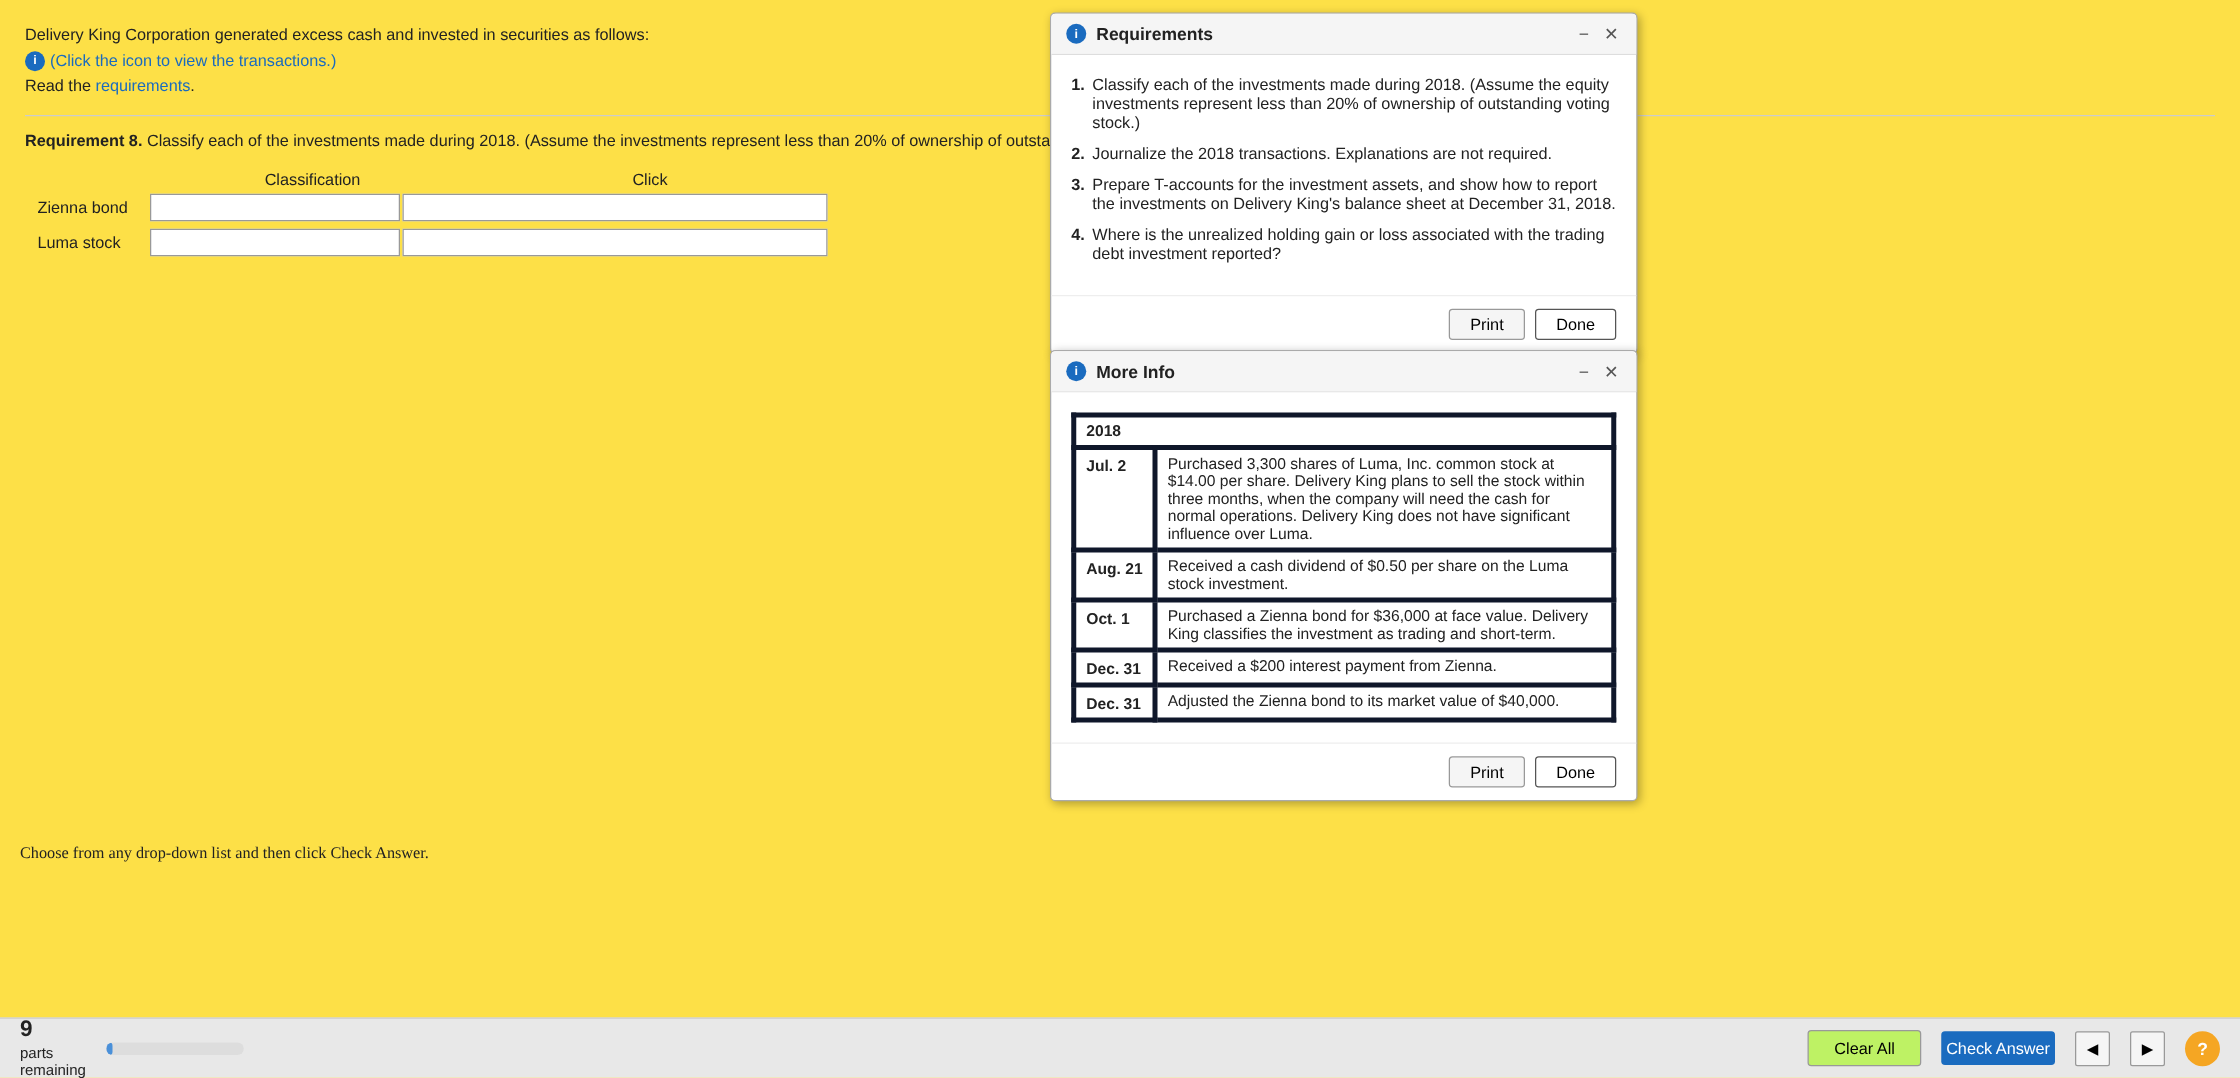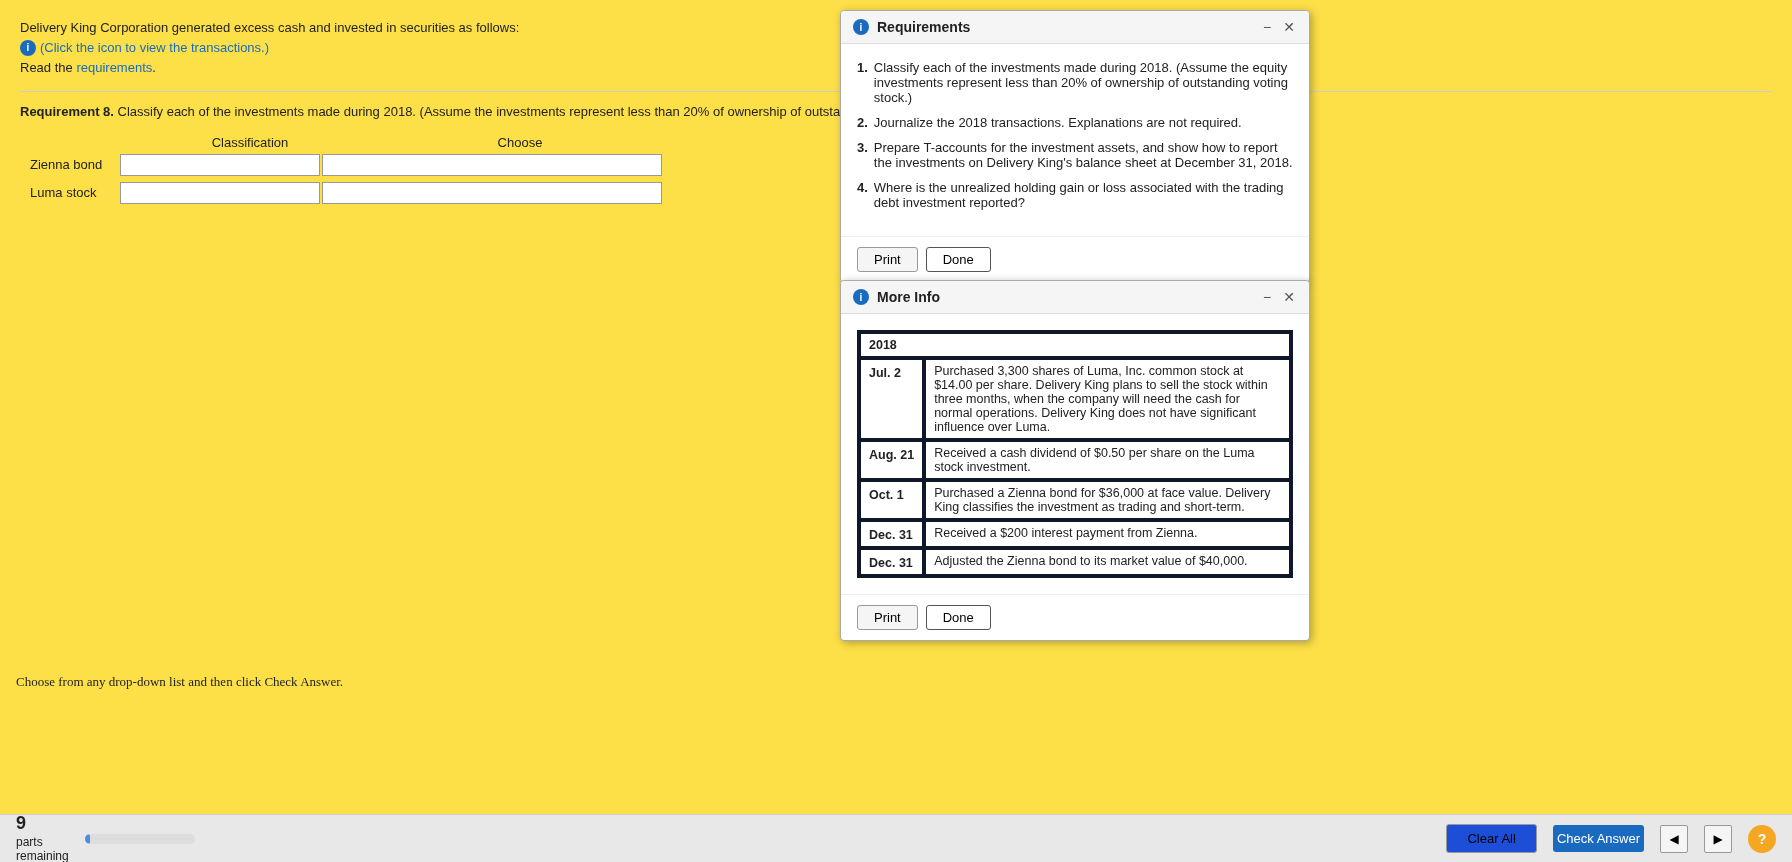--- a/index.html
+++ b/index.html
@@ -72,21 +72,21 @@
     }
 
     .panel-body { padding: 16px; }
 
     
     .req-panel { top: 10px; left: 840px; }
     .req-list { padding-left: 0; list-style: none; }
     .req-list li { margin-bottom: 10px; display: flex; gap: 6px; font-size: 13px; }
     .req-list li .num { font-weight: bold; flex-shrink: 0; }
 
-    .panel-footer { padding: 10px 16px; display: flex; gap: 8px; border-top: 1px solid #eee; }
+    .panel-footer { padding: 10px 16px; display: flex; justify-content: flex-end; gap: 8px; border-top: 1px solid #eee; }
     .btn-print, .btn-done {
       padding: 4px 16px; font-size: 13px; cursor: pointer;
       border: 1px solid #999; border-radius: 3px; background: #f5f5f5;
     }
     .btn-done { background: #fff; border: 1px solid #555; }
 
     
     .info-panel { top: 280px; left: 840px; }
 
     .info-table {
@@ -106,21 +106,21 @@
       display: flex; align-items: center; padding: 0 16px;
       gap: 16px;
     }
     .parts-remaining { display: flex; flex-direction: column; font-size: 12px; line-height: 1.2; }
     .parts-remaining .num { font-size: 18px; font-weight: bold; }
     .progress-bar-container { width: 110px; height: 10px; background: #ddd; border-radius: 5px; overflow: hidden; }
     .progress-bar-fill { height: 100%; background: #4a90d9; border-radius: 5px; }
     .spacer { flex: 1; }
     .btn-clear {
       padding: 6px 20px; font-size: 13px; cursor: pointer;
-      border: 1px solid #999; border-radius: 3px; background: #1d4ed8;
+      border: 1px solid #999; border-radius: 3px; background: #bef264;
     }
     .btn-check {
       padding: 6px 4px; font-size: 13px; cursor: pointer;
       border: none; border-radius: 3px; background: #1a6bbf; color: #fff;
     }
     .nav-btn {
       width: 28px; height: 28px; border: 1px solid #999; background: #f5f5f5;
       cursor: pointer; font-size: 12px; border-radius: 2px;
       display: flex; align-items: center; justify-content: center;
     }
@@ -154,21 +154,21 @@
   <hr class="divider">
 
   <p class="requirement-text">
     <strong>Requirement 8.</strong><span> Classify each of the investments made during 2018. (Assume the investments represent less than 20% of ownership of outstanding voting stock.)</span>
   </p>
 
   <div class="classification-table">
     <div class="table-header">
       <div class="col-label"></div>
       <div class="col-class">Classification</div>
-      <div class="col-reason">Choose</div>
+      <div class="col-reason">Click</div>
     </div>
 
     <div class="table-row">
       <div class="row-label">Zienna bond</div>
       <input type="text" class="input-cell input-class" style="">
       <input type="text" class="input-cell input-reason" style="">
     </div>
 
     <div class="table-row">
       <div class="row-label">Luma stock</div>

